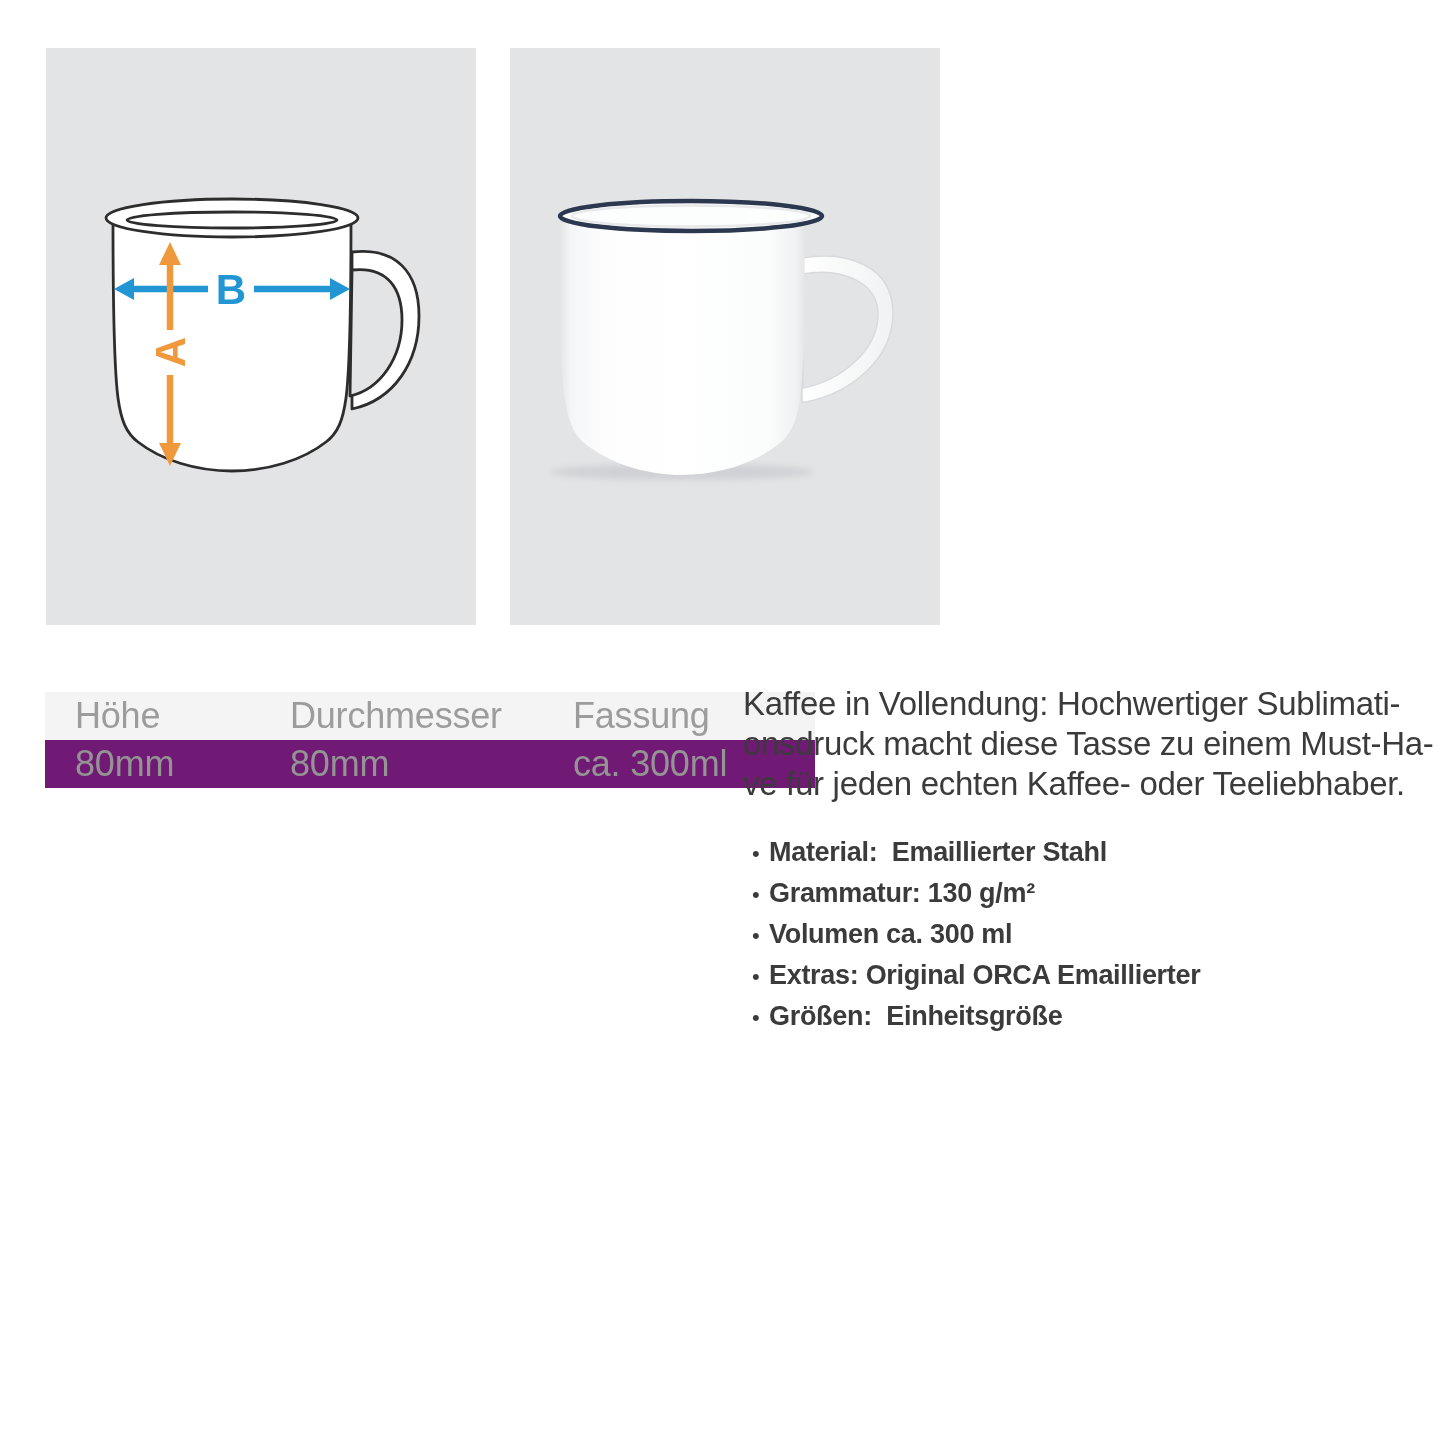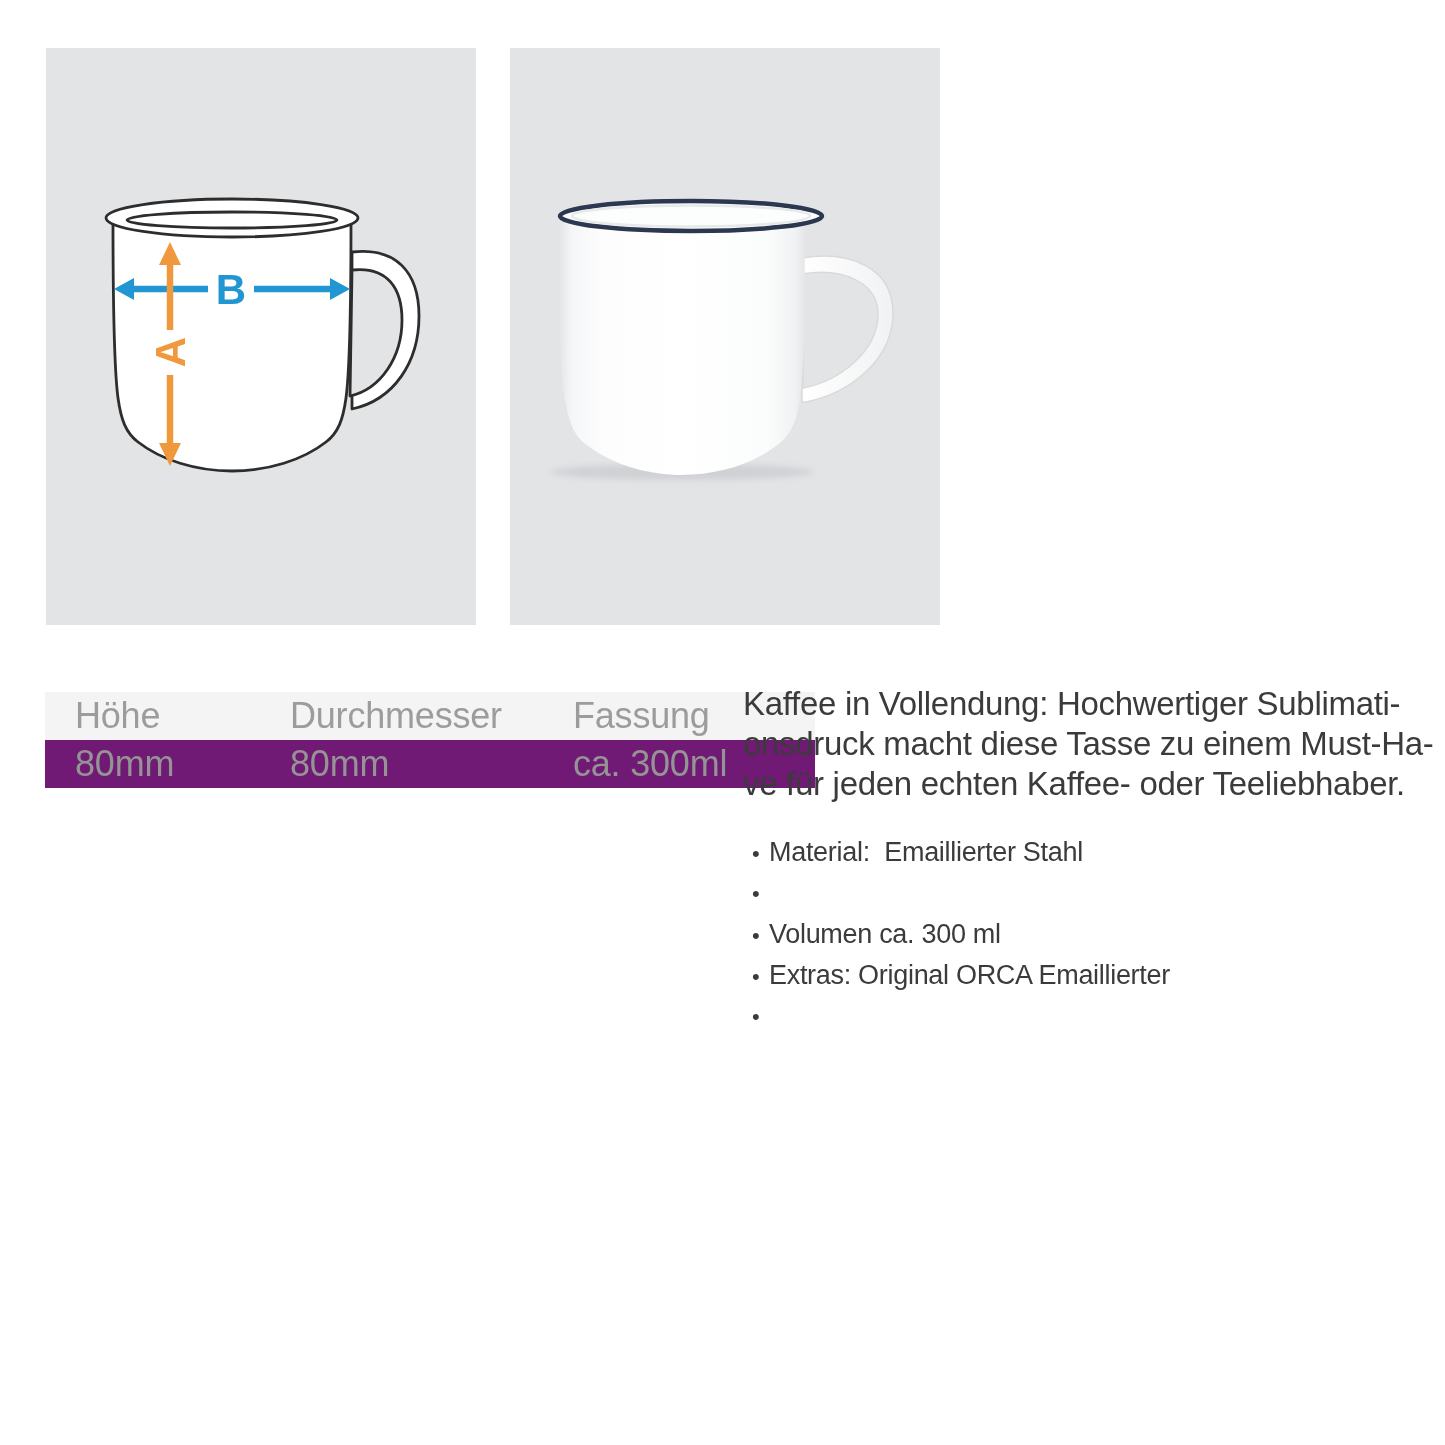--- a/index.html
+++ b/index.html
@@ -79,21 +79,21 @@
     line-height: 41px;
     letter-spacing: -0.3px;
   }
   .bullet-dot {
     width: 17px;
     margin-left: 9px;
     font-size: 22px;
     line-height: 41px;
     color: #3B3B3B;
   }
-  .spec-text { white-space: pre-wrap; }
+  .spec-text { white-space: pre-wrap; font-weight: bold; }
 </style>
 </head>
 <body>
 
 <div class="stage">
 
   <section class="panel panel-left">
     <svg viewBox="0 0 430 577" width="430" height="577">
       <g stroke="#2D2D2D" stroke-width="2.8" fill="none" stroke-linejoin="round">
         <path d="M306,204 C350,199 373,224 373,268 C373,314 348,352 306,361 Z" fill="#FFFFFF"></path>
@@ -172,28 +172,30 @@
       <div class="para-line">onsdruck macht diese Tasse zu einem Must-Ha-</div>
       <div class="para-line">ve für jeden echten Kaffee- oder Teeliebhaber.</div>
     </div>
     <ul class="spec-list">
       <li class="spec-item">
         <span class="bullet-dot">•</span>
         <span class="spec-text">Material:  Emaillierter Stahl</span>
       </li>
       <li class="spec-item">
         <span class="bullet-dot">•</span>
+        <span class="spec-text">Grammatur: 130 g/m²</span>
       </li>
       <li class="spec-item">
         <span class="bullet-dot">•</span>
         <span class="spec-text">Volumen ca. 300 ml</span>
       </li>
       <li class="spec-item">
         <span class="bullet-dot">•</span>
         <span class="spec-text">Extras: Original ORCA Emaillierter</span>
       </li>
       <li class="spec-item">
         <span class="bullet-dot">•</span>
+        <span class="spec-text">Größen:  Einheitsgröße</span>
       </li>
     </ul>
   </div>
 
 </div>
 
 </body></html>

